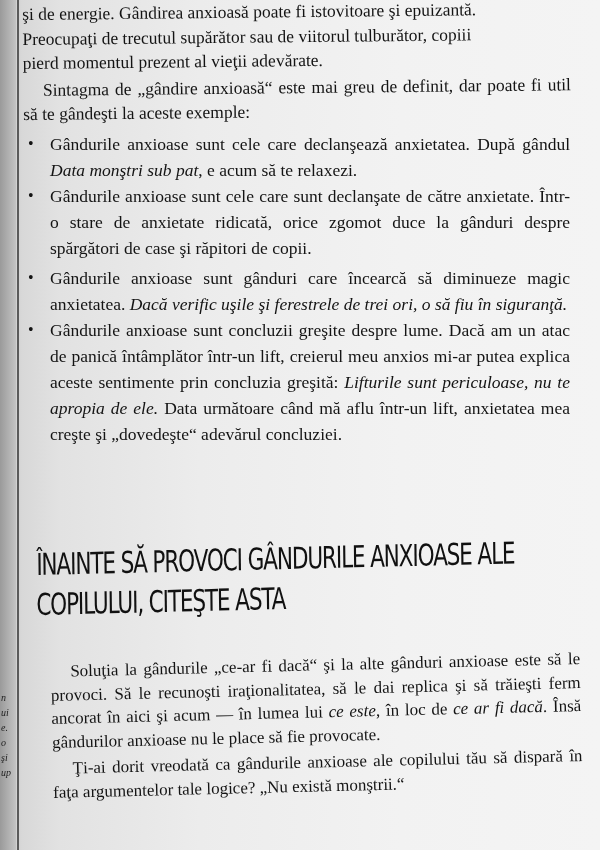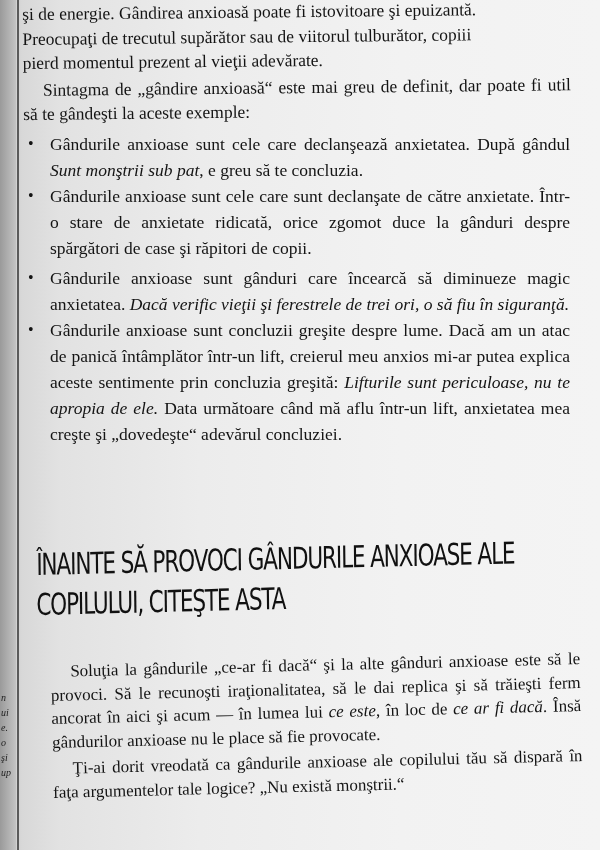--- a/index.html
+++ b/index.html
@@ -70,29 +70,29 @@
   <div class="top-p">
     <p class="p">şi de energie. Gândirea anxioasă poate fi istovitoare şi epuizantă.</p>
     <p class="p">Preocupaţi de trecutul supărător sau de viitorul tulburător, copiii</p>
     <p class="p">pierd momentul prezent al vieţii adevărate.</p>
     <p class="p indent" style="margin-top:2px">Sintagma de „gândire anxioasă“ este mai greu de definit, dar poate fi util să te gândeşti la aceste exemple:</p>
   </div>
 
   <ul class="bullets b1">
     <li>
       <span class="bullet">•</span>
-      <span>Gândurile anxioase sunt cele care declanşează anxietatea. După gândul </span><em>Sunt monştrii sub pat</em><span>, e greu să te concluzia.</span>
+      <span>Gândurile anxioase sunt cele care declanşează anxietatea. După gândul </span><em>Data monştri sub pat</em><span>, e acum să te relaxezi.</span>
     </li>
     <li>
       <span class="bullet">•</span>
       <span>Gândurile anxioase sunt cele care sunt declanşate de către anxietate. Într-o stare de anxietate ridicată, orice zgomot duce la gânduri despre spărgători de case şi răpitori de copii.</span>
     </li>
     <li style="margin-top:4px">
       <span class="bullet">•</span>
-      <span>Gândurile anxioase sunt gânduri care încearcă să diminueze magic anxietatea. </span><em>Dacă verific vieţii şi ferestrele de trei ori, o să fiu în siguranţă.</em>
+      <span>Gândurile anxioase sunt gânduri care încearcă să diminueze magic anxietatea. </span><em>Dacă verific uşile şi ferestrele de trei ori, o să fiu în siguranţă.</em>
     </li>
     <li>
       <span class="bullet">•</span>
       <span>Gândurile anxioase sunt concluzii greşite despre lume. Dacă am un atac de panică întâmplător într-un lift, creierul meu anxios mi-ar putea explica aceste sentimente prin concluzia greşită: </span><em>Lifturile sunt periculoase, nu te apropia de ele.</em><span> Data următoare când mă aflu într-un lift, anxietatea mea creşte şi „dovedeşte“ adevărul concluziei.</span>
     </li>
   </ul>
 
   <div style="position:absolute; left:14px; top:545px;">
     <h2 class="heading">Înainte să provoci gândurile anxioase ale</h2>
     <h2 class="heading">copilului, citeşte asta</h2>

